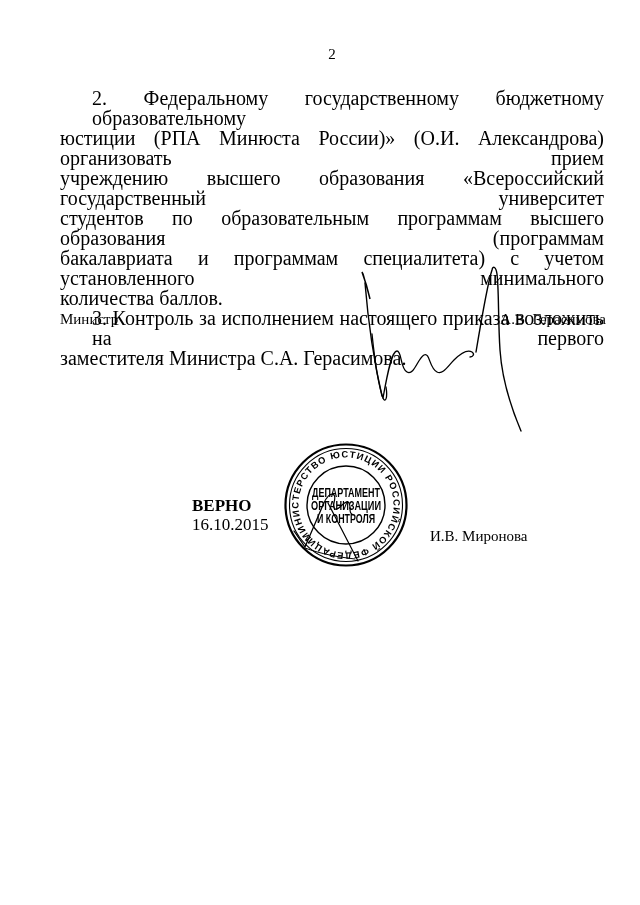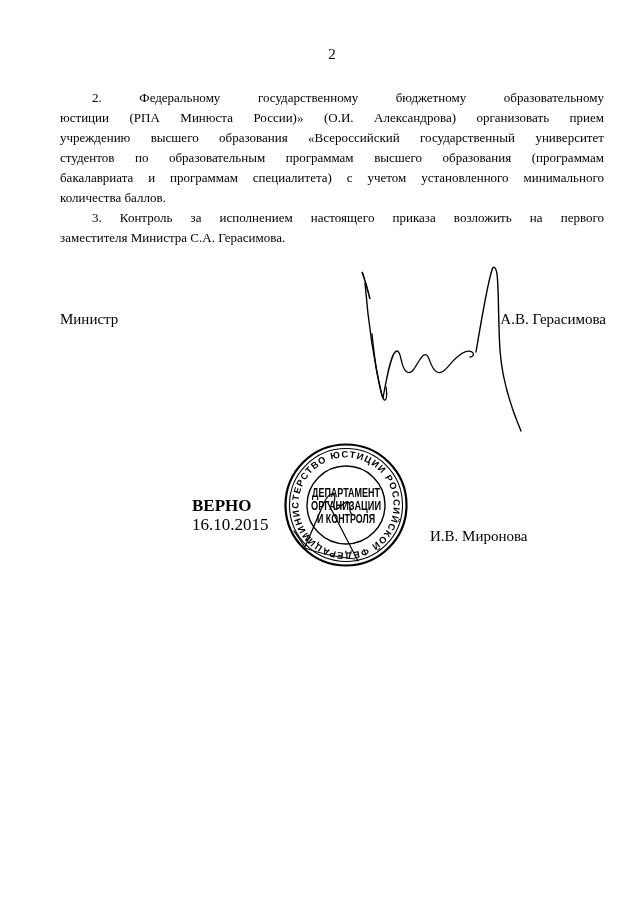--- a/index.html
+++ b/index.html
@@ -22,21 +22,21 @@
     left: 60px;
     width: 544px;
     text-align: center;
     font-size: 15px;
   }
   .doc-body {
     position: absolute;
     top: 88px;
     left: 60px;
     width: 544px;
-    font-size: 13px;
+    font-size: 20px;
     line-height: 20px;
   }
   .doc-line {
     text-align: left;
     white-space: normal;
     word-spacing: normal;
   }
   .doc-line.justify {
     text-align: justify;
     text-align-last: justify;

